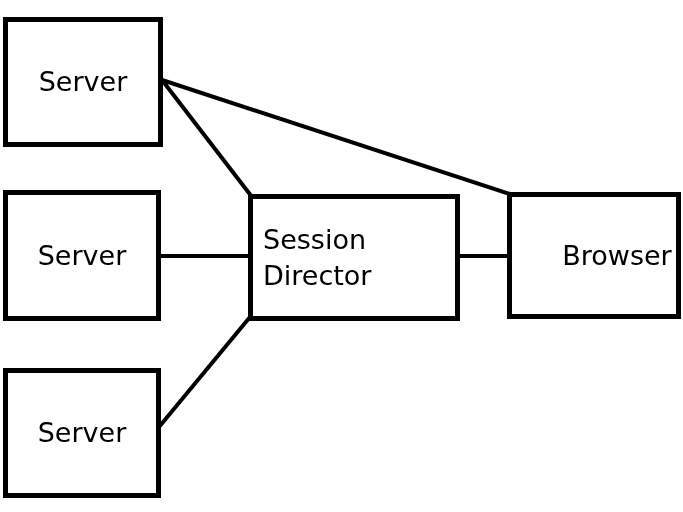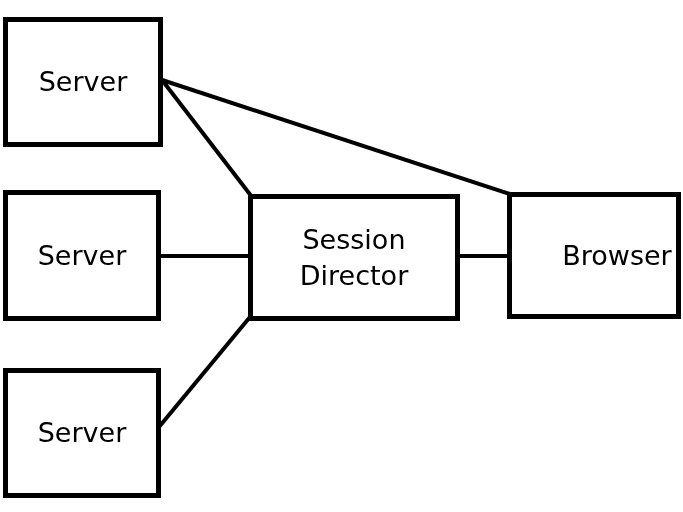--- a/index.html
+++ b/index.html
@@ -25,21 +25,21 @@
     top: 0;
   }
   .node {
     position: absolute;
     box-sizing: border-box;
     border: 5px solid #000000;
     background: #ffffff;
     display: flex;
     align-items: center;
     justify-content: center;
-    text-align: center;
+    text-align: left;
     font-size: 27px;
     line-height: 1.3;
     color: #000000;
   }
   .server-1 { left: 3px;   top: 17px;  width: 160px; height: 130px; }
   .server-2 { left: 3px;   top: 190px; width: 158px; height: 131px; }
   .server-3 { left: 3px;   top: 368px; width: 158px; height: 130px; }
   .session-director { left: 248px; top: 194px; width: 212px; height: 127px; padding: 0 10px; }
   .browser  { left: 507px; top: 192px; width: 174px; height: 127px; padding-left: 46px; }
 </style>

